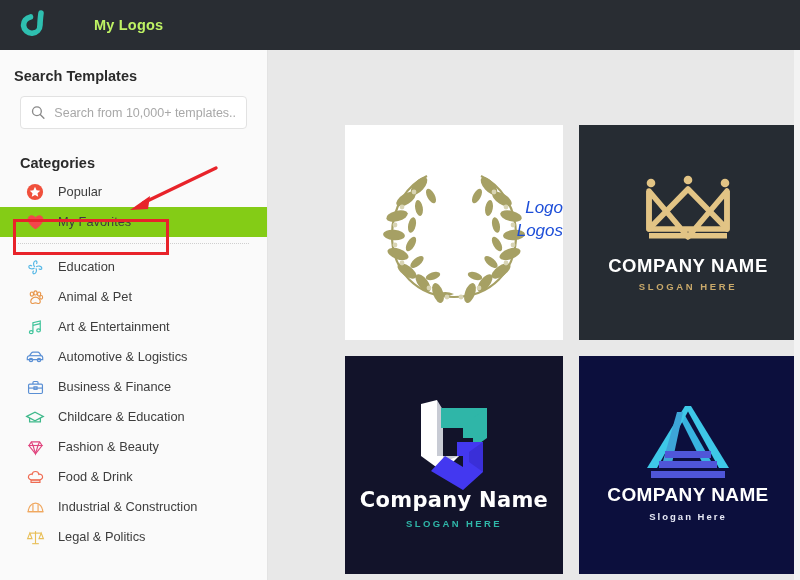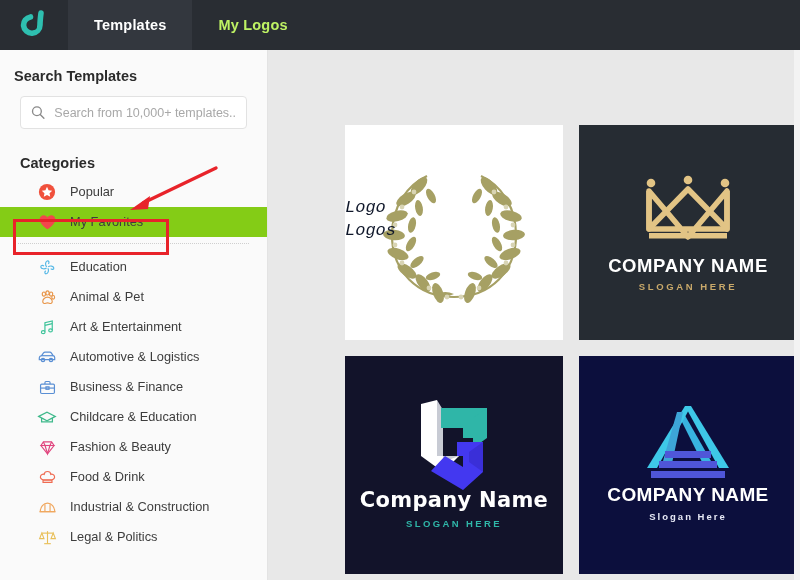--- a/index.html
+++ b/index.html
@@ -60,21 +60,21 @@
 
   .cat-title {
     font-size: 14.5px; color: #2b2b2b; font-weight: bold;
     margin: 26px 0 6px 20px;
   }
 
   .cat-list { list-style: none; }
   .cat-item {
     height: 30px;
     display: flex; align-items: center;
-    padding-left: 36px;
+    padding-left: 24px;
     font-size: 12.8px; color: #3d3d3d;
   }
   .cat-item.selected { background: #84cc16; }
   .cat-ico {
     width: 22px; height: 22px;
     display: flex; align-items: center; justify-content: center;
     margin-right: 12px; flex: 0 0 22px;
   }
   .cat-label { line-height: 1; }
 
@@ -96,23 +96,23 @@
     grid-template-columns: 218px 218px;
     grid-template-rows: 215px 218px;
     gap: 16px 16px;
   }
   .card { position: relative; overflow: hidden; }
 
   
   .c-wreath { background: #ffffff; }
   .wreath-text {
     position: absolute; left: 0; right: 0; top: 72px;
-    text-align: left;
-    font-family: Liberation Mono, monospace;
-    font-style: italic; color: #0f172a;
+    text-align: right;
+    font-family: Liberation Sans, sans-serif;
+    font-style: italic; color: #1d4ed8;
     line-height: 1.35; font-size: 17px;
   }
   .wreath-text span { display: block; }
 
   
   .c-crown { background: #262c33; }
   .crown-name {
     position: absolute; left: 0; right: 0; top: 130px;
     text-align: center; color: #fff;
     font-size: 18.5px; font-weight: bold; letter-spacing: .6px;
@@ -172,23 +172,20 @@
 <body>
 
 <div class="app">
 
   <div class="topbar">
     <div class="brand">
       <svg width="30" height="30" viewBox="0 0 30 30">
         <path d="M22 3 C22 3 21 11 21 15 A8.2 8.2 0 1 1 11.5 6.9" fill="none" stroke="#2ebfb0" stroke-width="5.6" stroke-linecap="round"></path>
         <circle cx="14.6" cy="16.6" r="3.4" fill="#292d33"></circle>
       </svg>
-    </div>
-    <div class="tab active">
-      <span>Templates</span>
     </div>
     <div class="tab">
       <span>My Logos</span>
     </div>
   </div>
 
   <div class="sidebar">
 
     <div class="side-title">Search Templates</div>
 

